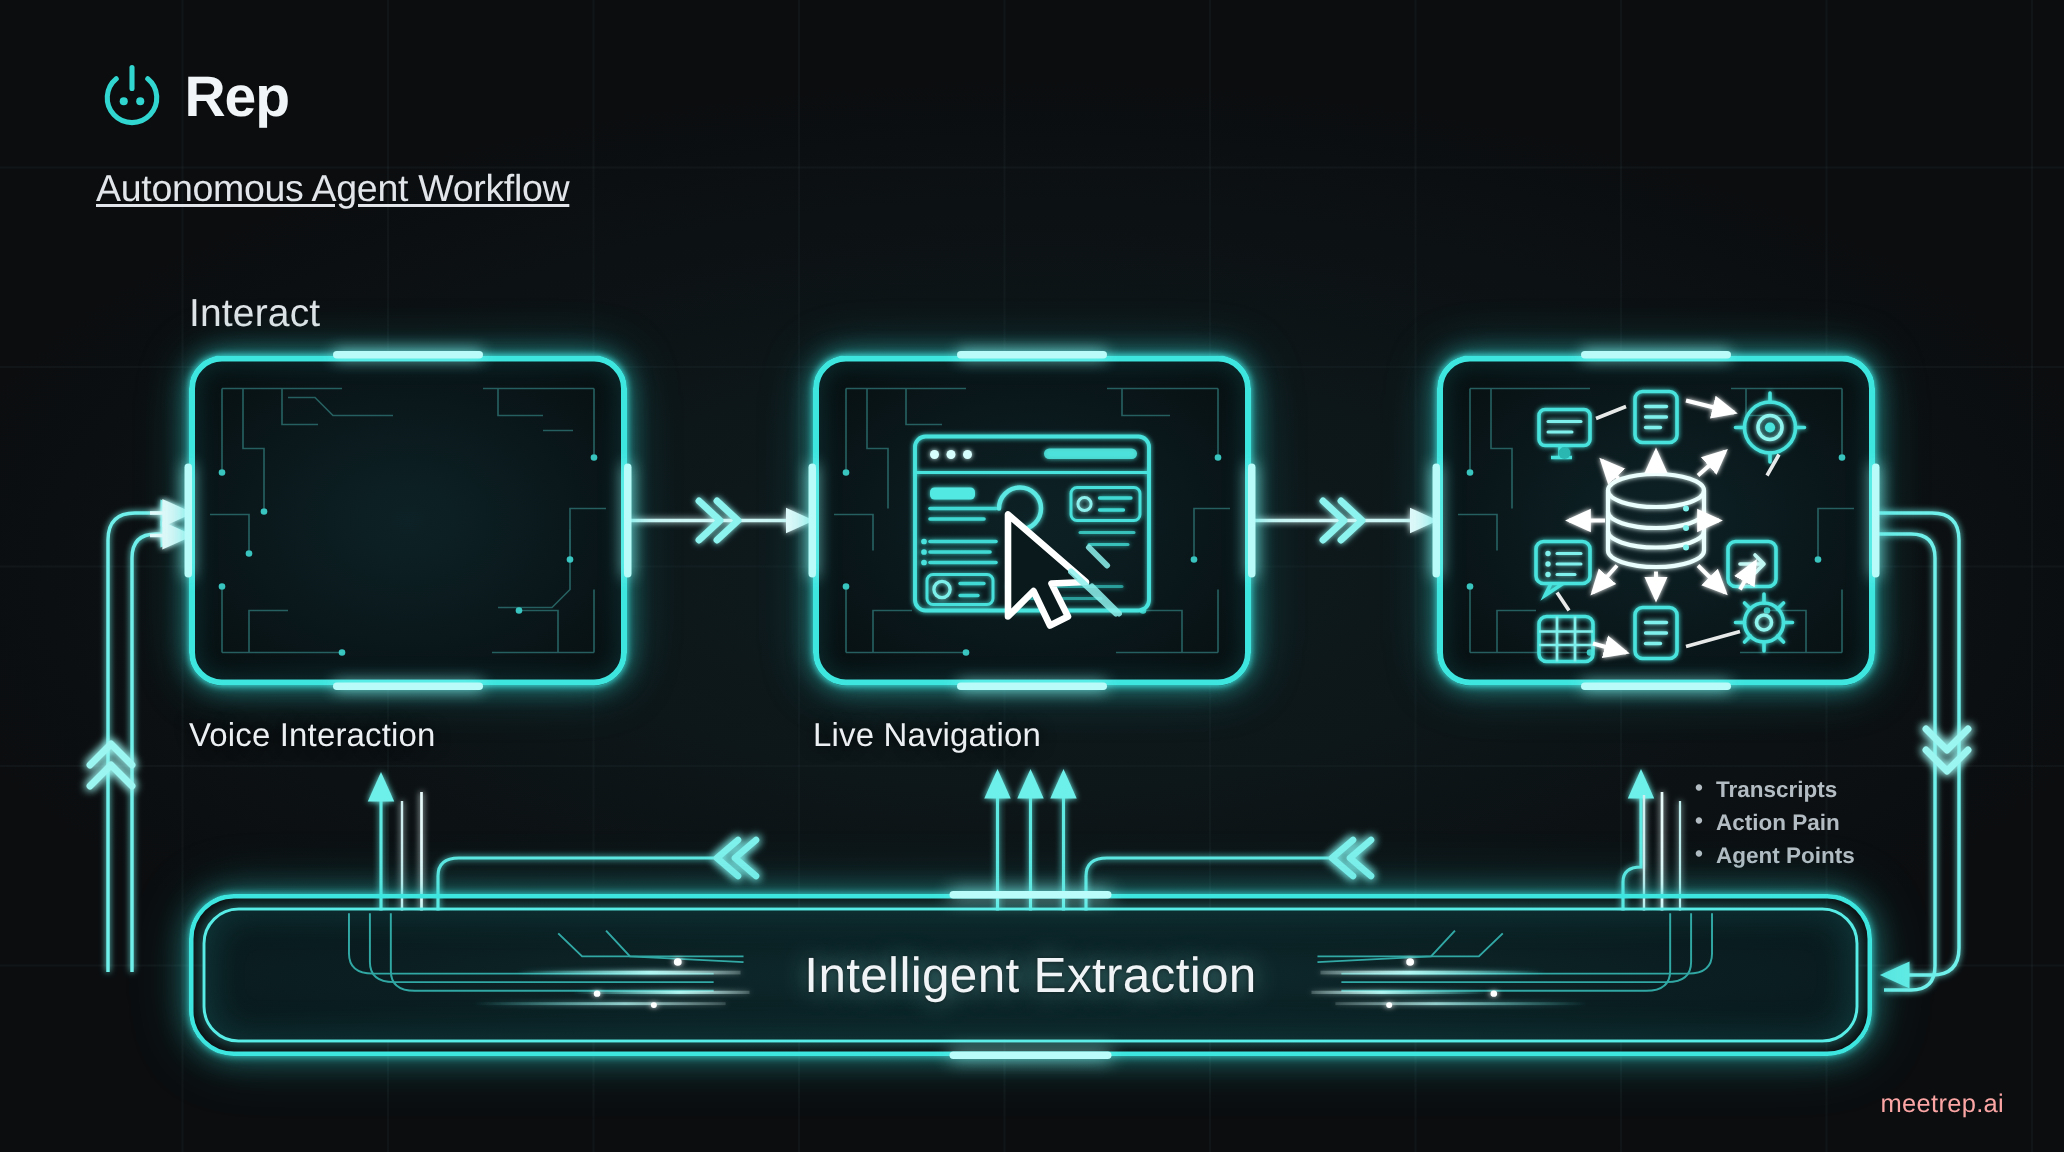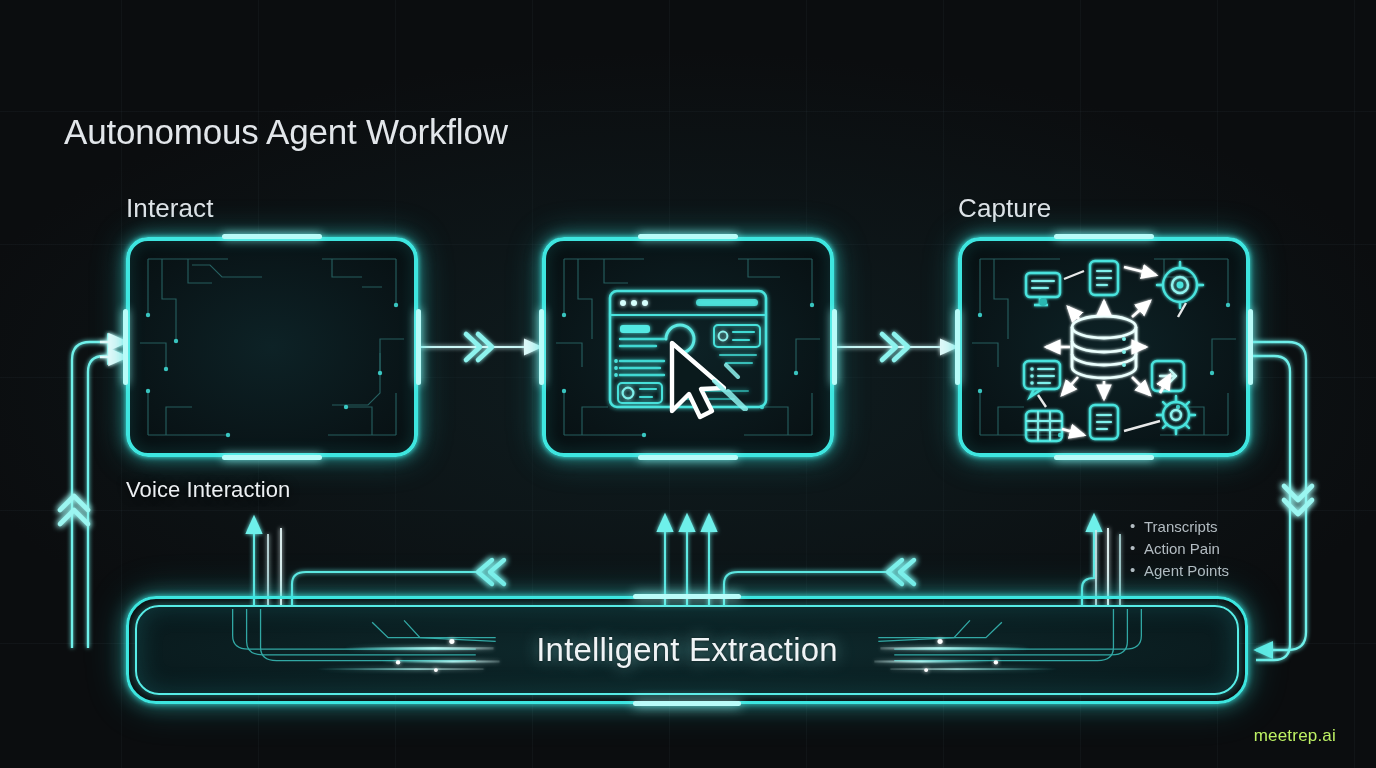--- a/index.html
+++ b/index.html
@@ -27,21 +27,21 @@
 
   
   .logo-row{position:absolute;left:64px;top:40px;display:flex;align-items:center;gap:11px;}
   .logo-mark{width:48px;height:48px;display:block;}
   .logo-word{
     font-size:38px;font-weight:700;color:#f2f5f7;letter-spacing:-0.7px;line-height:1;
     margin-top:2px;
   }
   .page-title{
     position:absolute;left:64px;top:112px;
-    font-size:35px;font-weight:400;color:#e2e6ea;letter-spacing:-0.2px;
+    font-size:25px;font-weight:400;color:#e2e6ea;letter-spacing:-0.2px;text-decoration:underline;
   }
 
   
   .wires{position:absolute;left:0;top:0;width:1376px;height:768px;pointer-events:none;}
 
   
   .panel{position:absolute;width:292px;height:220px;}
   .panel .frame{
     position:absolute;inset:0;border:4px solid #3ee6e0;border-radius:22px;
     background:radial-gradient(ellipse at 50% 50%, #0d2226 0%, #091417 72%, #070f11 100%);
@@ -73,21 +73,21 @@
 
   
   .bullets{position:absolute;left:1130px;top:516px;}
   .bullets li{
     list-style:none;color:#b3bcc2;font-size:15px;line-height:22px;
     position:relative;padding-left:14px;white-space:nowrap;
   }
   .bullets li:before{
     content:"•";position:absolute;left:0;top:-1px;color:#b3bcc2;font-size:15px;
   }
-  .bullets ul{margin:0;padding:0;}
+  .bullets ul{margin:0;padding:0;font-weight:bold;}
 
   
   .bottom-bar{position:absolute;left:126px;top:596px;width:1122px;height:108px;}
   .bar-outer{
     position:absolute;inset:0;border:3px solid #3ee6e0;border-radius:30px;
     box-shadow:0 0 6px rgba(62,230,224,0.85),0 0 20px rgba(62,230,224,0.45),
                0 0 40px rgba(40,190,195,0.28);
   }
   .bar-inner{
     position:absolute;inset:9px;border:2px solid #57ecE6;border-radius:24px;
@@ -102,31 +102,42 @@
     text-shadow:0 0 16px rgba(160,250,250,0.55),0 0 3px rgba(0,0,0,0.8);
     z-index:3;
   }
   .bar-notch{position:absolute;background:#bafcf9;box-shadow:0 0 12px rgba(160,252,249,0.95);z-index:4;}
   .bar-notch.top{left:50%;transform:translateX(-50%);top:-2px;width:108px;height:5px;border-radius:3px;}
   .bar-notch.bot{left:50%;transform:translateX(-50%);bottom:-2px;width:108px;height:5px;border-radius:3px;}
 
   
   .footer{
     position:absolute;right:40px;bottom:22px;
-    font-size:17px;color:#bef264;letter-spacing:0.2px;
+    font-size:17px;color:#fca5a5;letter-spacing:0.2px;
   }
 </style>
 </head>
 <body>
 
 <div class="bg-grid"></div>
 <div class="bg-vignette"></div>
 
 <div class="stage">
 
+  <div class="logo-row">
+    <svg class="logo-mark" viewBox="0 0 48 48">
+      <g fill="none" stroke="#32d6d0" stroke-width="3.4" stroke-linecap="round">
+        <path d="M13.5 12.5 A16.5 16.5 0 1 0 34.5 12.5"></path>
+        <line x1="24" y1="5" x2="24" y2="19"></line>
+      </g>
+      <circle cx="18.5" cy="27.5" r="2.7" fill="#32d6d0"></circle>
+      <circle cx="29.5" cy="27.5" r="2.7" fill="#32d6d0"></circle>
+    </svg>
+    <div class="logo-word">Rep</div>
+  </div>
   <div class="page-title">Autonomous Agent Workflow</div>
 
   <svg class="wires" viewBox="0 0 1376 768">
     <defs>
       <filter id="glowStrong" x="-80%" y="-80%" width="260%" height="260%">
         <feGaussianBlur stdDeviation="3.2" result="b"></feGaussianBlur>
         <feMerge>
             <feMergeNode in="b"></feMergeNode>
             <feMergeNode in="b"></feMergeNode>
             <feMergeNode in="SourceGraphic"></feMergeNode>
@@ -375,24 +386,24 @@
           <path d="M124,100 L124,168 L141,151 L152,174 L164,168 L153,146 L176,145 Z" fill="#0a1a1c" stroke="#ffffff" stroke-width="4.4" stroke-linejoin="round"></path>
         </g>
 
         <g stroke="#8ef2ee" stroke-width="4" stroke-linecap="round" opacity="0.85">
           <line x1="178" y1="122" x2="190" y2="134"></line>
           <line x1="166" y1="138" x2="196" y2="166"></line>
           <line x1="180" y1="148" x2="198" y2="166"></line>
         </g>
       </svg>
     </div>
+    <div class="step-caption">Live Navigation</div>
   </div>
 
   <div class="panel" style="left:958px;top:237px;">
-    <div class="step-title">Capture</div>
     <div class="frame"></div>
     <div class="notch top"></div>
     <div class="notch bot"></div>
     <div class="notch lft"></div>
     <div class="notch rgt"></div>
     <div class="art">
       <svg viewBox="0 0 280 208">
         <defs>
           <filter id="cpGlow" x="-50%" y="-50%" width="200%" height="200%">
             <feGaussianBlur stdDeviation="1.8" result="b"></feGaussianBlur>

